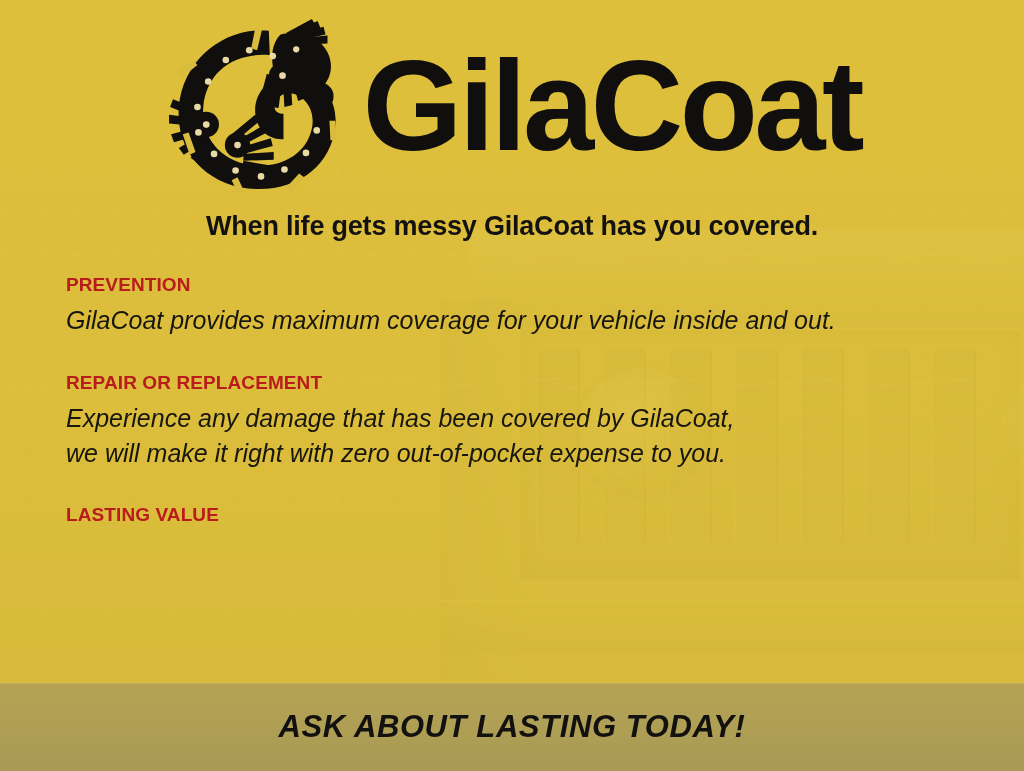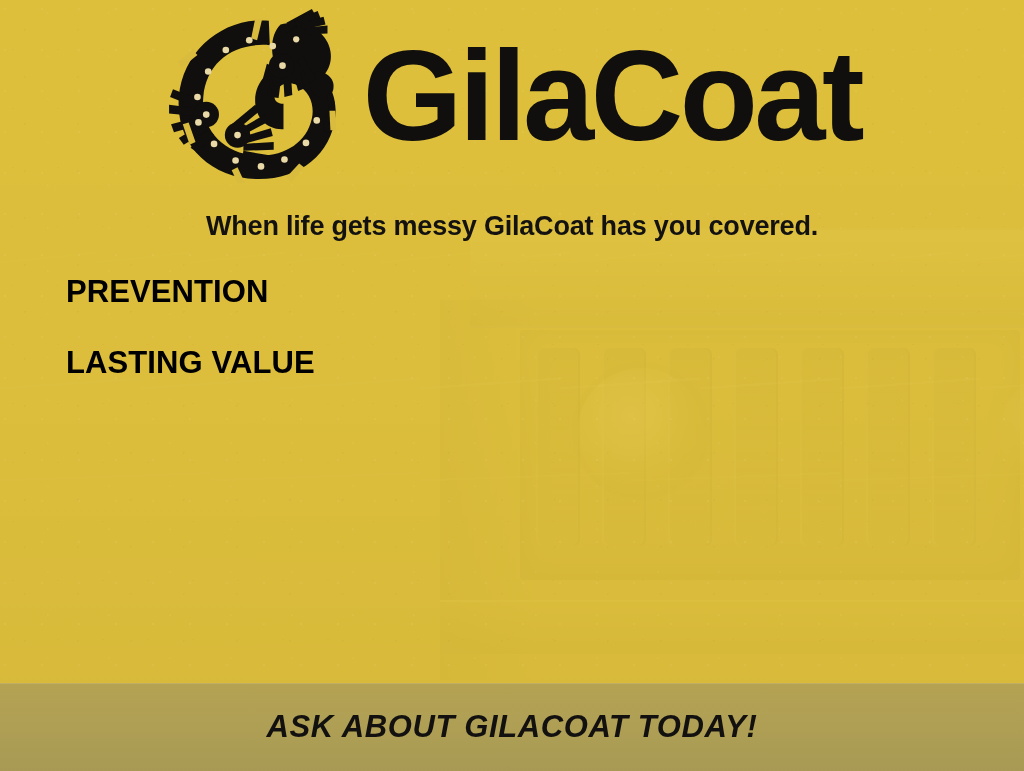--- a/index.html
+++ b/index.html
@@ -118,21 +118,21 @@
 
   
   .content {
     position: absolute;
     inset: 0;
   }
 
   
   .logo-lockup {
     position: absolute;
-    left: 0; top: 4px;
+    left: 0; top: 14px;
     width: 1024px;
     height: 180px;
     display: flex;
     align-items: center;
     justify-content: center;
   }
   .gila-mark {
     width: 196px;
     height: 176px;
     flex: 0 0 auto;
@@ -164,26 +164,26 @@
   
   .features {
     position: absolute;
     left: 66px;
     top: 274px;
     width: 900px;
   }
   .feature { margin-bottom: 34px; }
   .feature:last-child { margin-bottom: 12px; }
   .feature-title {
-    font-size: 31px;
+    font-size: 19px;
     font-weight: 700;
     letter-spacing: .1px;
     line-height: 1.18;
     margin: 0 0 7px 0;
-    color: #000000;
+    color: #b91c1c;
   }
   .feature-body {
     font-size: 25px;
     font-style: italic;
     font-weight: 400;
     line-height: 1.38;
     margin: 0;
     color: #17160f;
   }
   .feature-body .line { display: block; }
@@ -332,27 +332,37 @@
       </svg>
       <div class="wordmark">GilaCoat</div>
     </div>
 
     <div class="tagline">When life gets messy GilaCoat has you covered.</div>
 
     <div class="features">
 
       <div class="feature">
         <h2 class="feature-title">PREVENTION</h2>
+        <p class="feature-body">
+          <span class="line">GilaCoat provides maximum coverage for your vehicle inside and out.</span>
+        </p>
       </div>
 
+      <div class="feature">
+        <h2 class="feature-title">REPAIR OR REPLACEMENT</h2>
+        <p class="feature-body">
+          <span class="line">Experience any damage that has been covered by GilaCoat,</span>
+          <span class="line">we will make it right with zero out-of-pocket expense to you.</span>
+        </p>
+      </div>
 
       <div class="feature">
         <h2 class="feature-title">LASTING VALUE</h2>
       </div>
 
     </div>
 
     <div class="footer-band">
-      <div class="footer-text">ASK ABOUT GILACOAT TODAY!</div>
+      <div class="footer-text">ASK ABOUT LASTING TODAY!</div>
     </div>
 
   </div>
 </div>
 
 </body></html>

